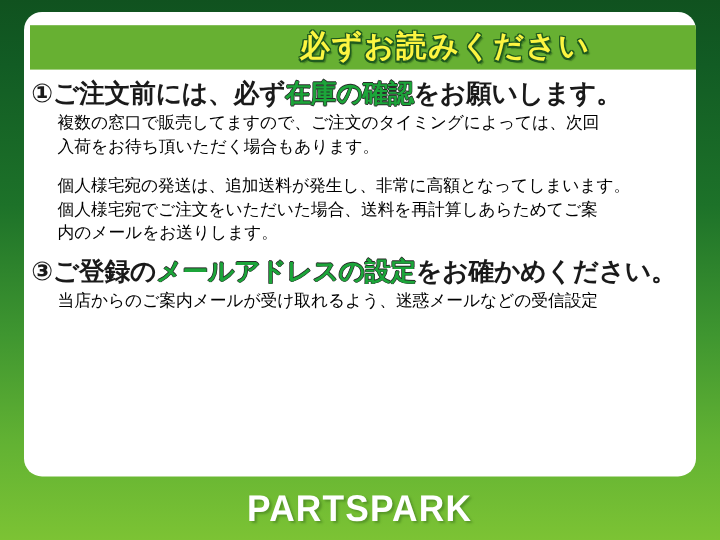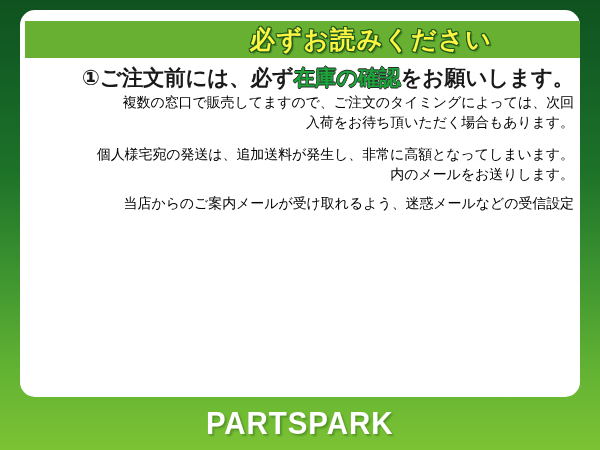--- a/index.html
+++ b/index.html
@@ -75,21 +75,20 @@
     position: absolute;
     left: 0;
     top: 56px;
     width: 560px;
     padding: 0 6px 0 6px;
     box-sizing: border-box;
   }
 
   .item {
     margin-bottom: 5px;
-    text-align: right;
   }
   .item.item-1 { margin-bottom: 12px; }
   .item.item-2 { margin-bottom: 10px; }
   .item.item-3 { margin-bottom: 0; }
 
   .item-head {
     color: #1a1a1a;
     font-size: 21.5px;
     font-weight: bold;
     line-height: 1.16;
@@ -163,25 +162,29 @@
         </div>
         <div class="item-body">
           <span class="ln">複数の窓口で販売してますので、ご注文のタイミングによっては、次回</span>
           <span class="ln">入荷をお待ち頂いただく場合もあります。</span>
         </div>
       </div>
 
       <div class="item item-2">
         <div class="item-body">
           <span class="ln">個人様宅宛の発送は、追加送料が発生し、非常に高額となってしまいます。</span>
+          <span class="ln">個人様宅宛でご注文をいただいた場合、送料を再計算しあらためてご案</span>
           <span class="ln">内のメールをお送りします。</span>
         </div>
       </div>
 
       <div class="item item-3">
+        <div class="item-head">
+          <span class="num">③</span><span>ご登録の</span><span class="hl">メールアドレスの設定</span><span>をお確かめください。</span>
+        </div>
         <div class="item-body">
           <span class="ln">当店からのご案内メールが受け取れるよう、迷惑メールなどの受信設定</span>
         </div>
       </div>
 
     </div>
   </div>
 
   <div id="footer">
     <span class="footer-logo">PARTSPARK</span>

